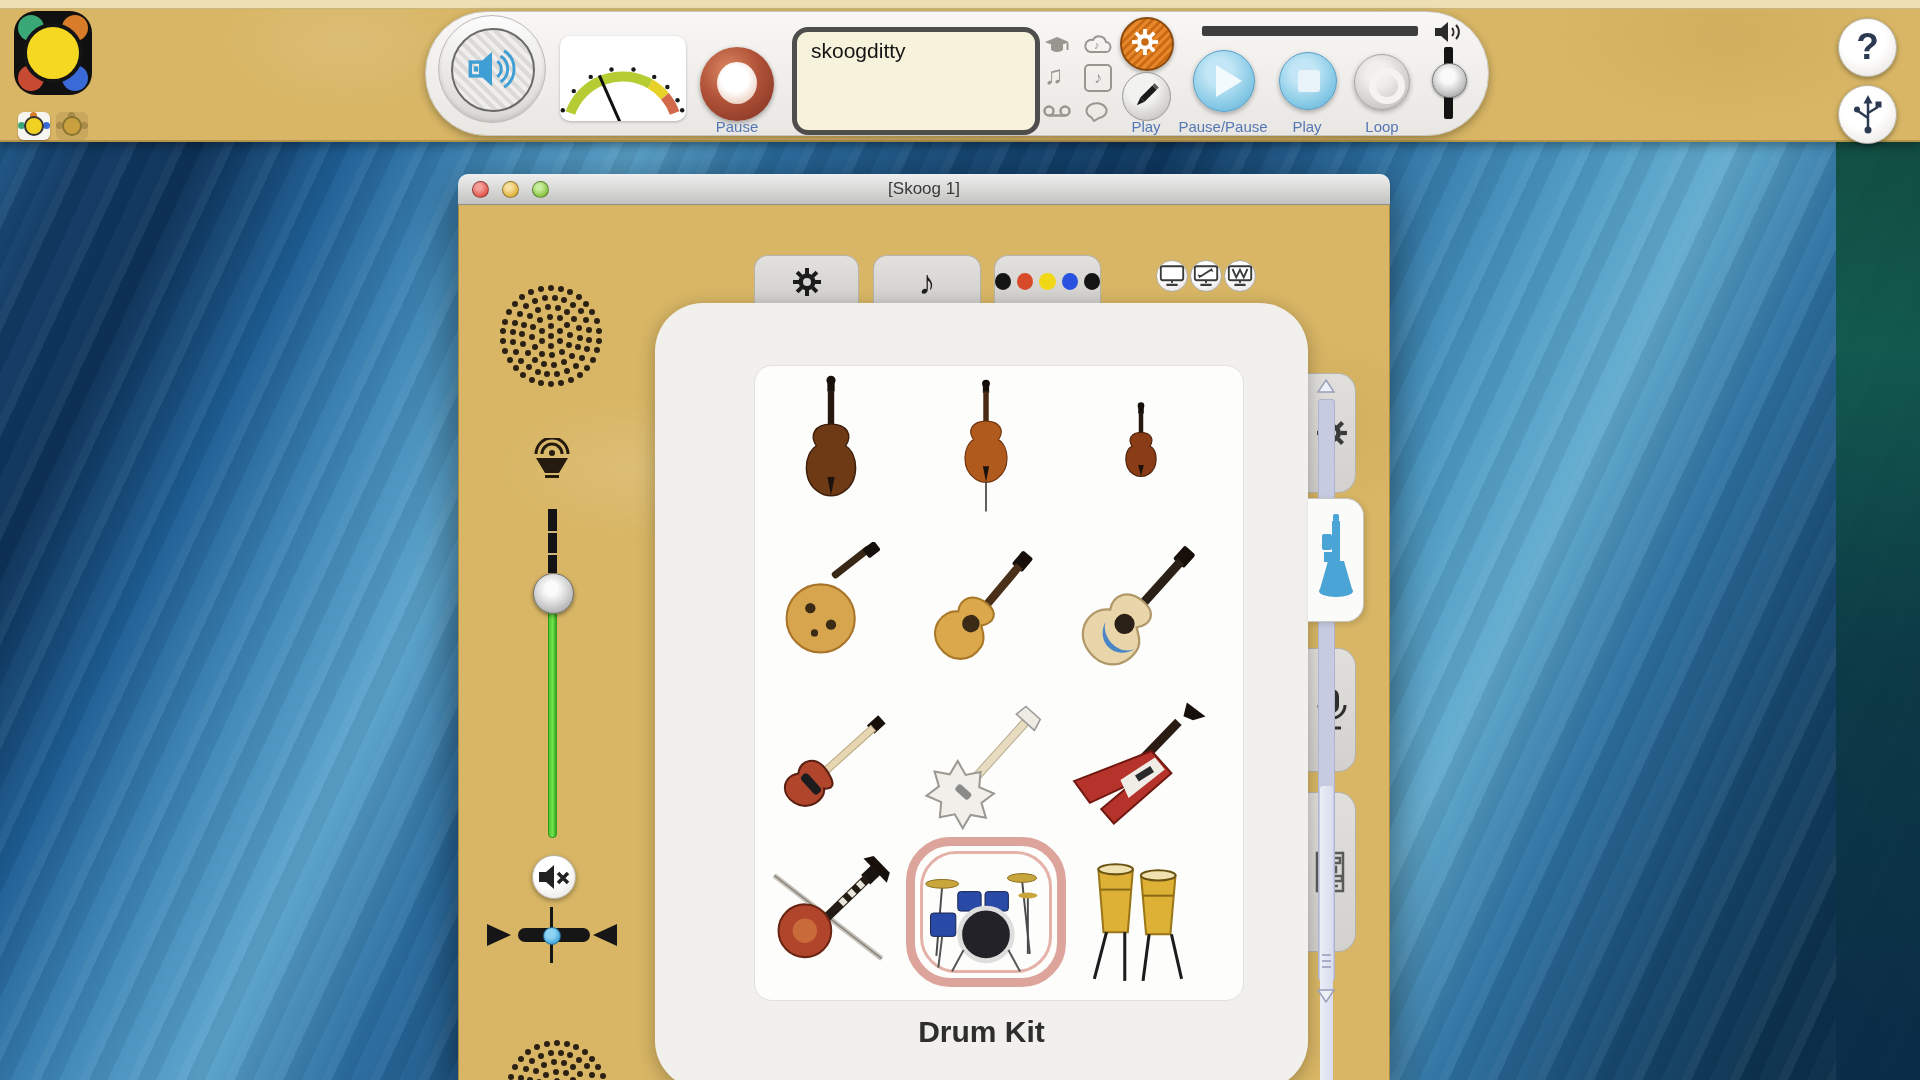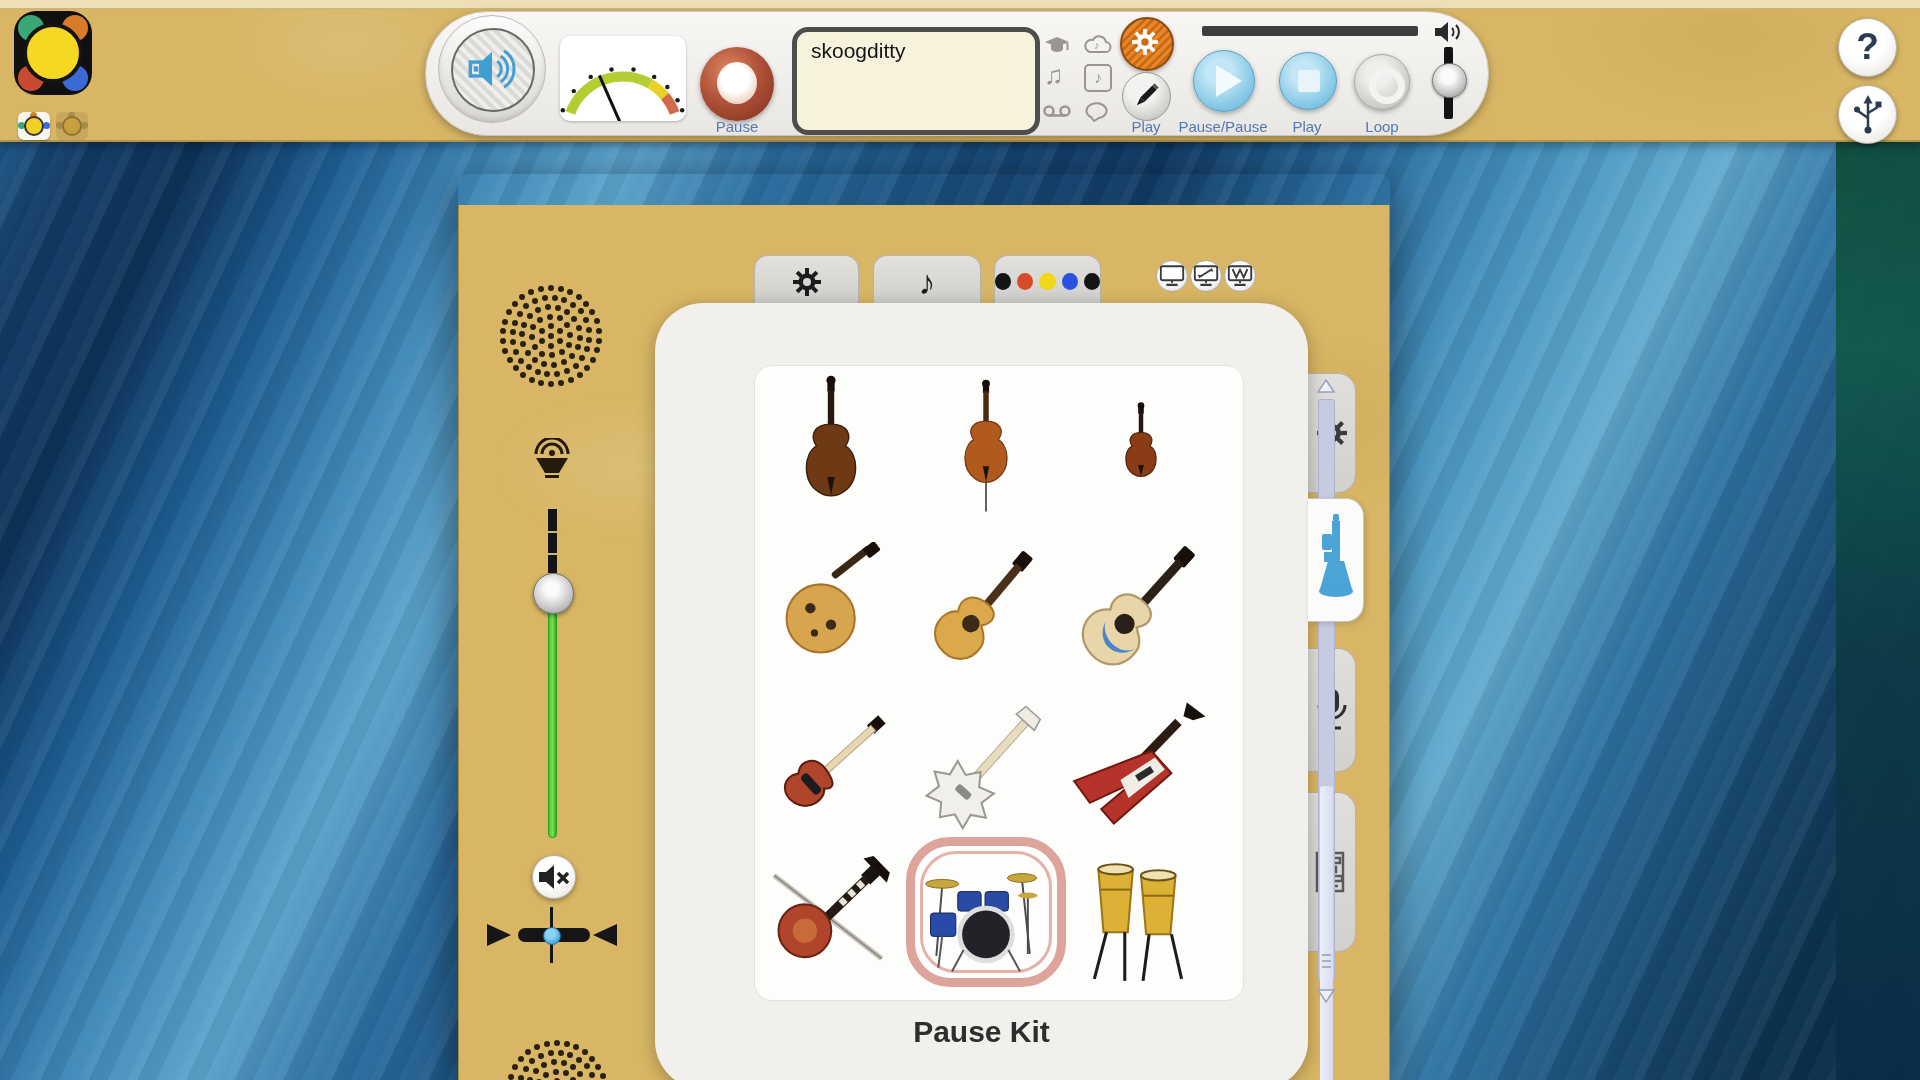--- a/index.html
+++ b/index.html
@@ -308,20 +308,26 @@
         <path d="M18 24 L8 17" fill="none"></path>
           <circle cx="7" cy="15.5" r="3" stroke="none"></circle>
         <path d="M18 19 L28 13" fill="none"></path>
           <rect x="25.5" y="7.5" width="6" height="6" stroke="none"></rect>
         <circle cx="18" cy="36" r="3.5" stroke="none"></circle>
       </g>
     </svg>
   </div>
 
   <div class="abs window">
+    <div class="titlebar">
+      <div class="tl tl-red"></div>
+      <div class="tl tl-yel"></div>
+      <div class="tl tl-grn"></div>
+      <div class="wtitle">[Skoog 1]</div>
+    </div>
 
     <div class="wbody kraft">
 
       <div class="grille" style="left:32px;top:71px">
           <div class="gdot" style="left: 57px; top: 57px;"></div>
           <div class="gdot" style="left: 65.7758px; top: 61.7943px;"></div>
           <div class="gdot" style="left: 57.236px; top: 66.9972px;"></div>
           <div class="gdot" style="left: 48.4601px; top: 62.203px;"></div>
           <div class="gdot" style="left: 48.2242px; top: 52.2057px;"></div>
           <div class="gdot" style="left: 56.764px; top: 47.0028px;"></div>
@@ -690,21 +696,21 @@
           <div class="sb-thumb">
             <div class="sb-grip" style="top:168px"></div>
             <div class="sb-grip" style="top:174px"></div>
             <div class="sb-grip" style="top:180px"></div>
           </div>
         </div>
         <svg class="sb-arrow" style="top:684px" viewBox="0 0 20 18">
           <path d="M2 3 L18 3 L10 15 Z" fill="#eef0f8" stroke="#9aa0b8" stroke-width="1.5"></path>
         </svg>
 
-        <div class="sel-label">Pause Kit</div>
+        <div class="sel-label">Drum Kit</div>
       </div>
 
       <div class="rtab" style="top:168px;width:48px;height:120px">
         <svg width="32" height="32" viewBox="0 0 30 30">
           <g fill="#3a3a3a">
             <rect x="13" y="1" width="4" height="6"></rect>
               <rect x="13" y="23" width="4" height="6"></rect>
             <rect x="1" y="13" width="6" height="4"></rect>
               <rect x="23" y="13" width="6" height="4"></rect>
             <rect x="13" y="1" width="4" height="6" transform="rotate(45 15 15)"></rect>

